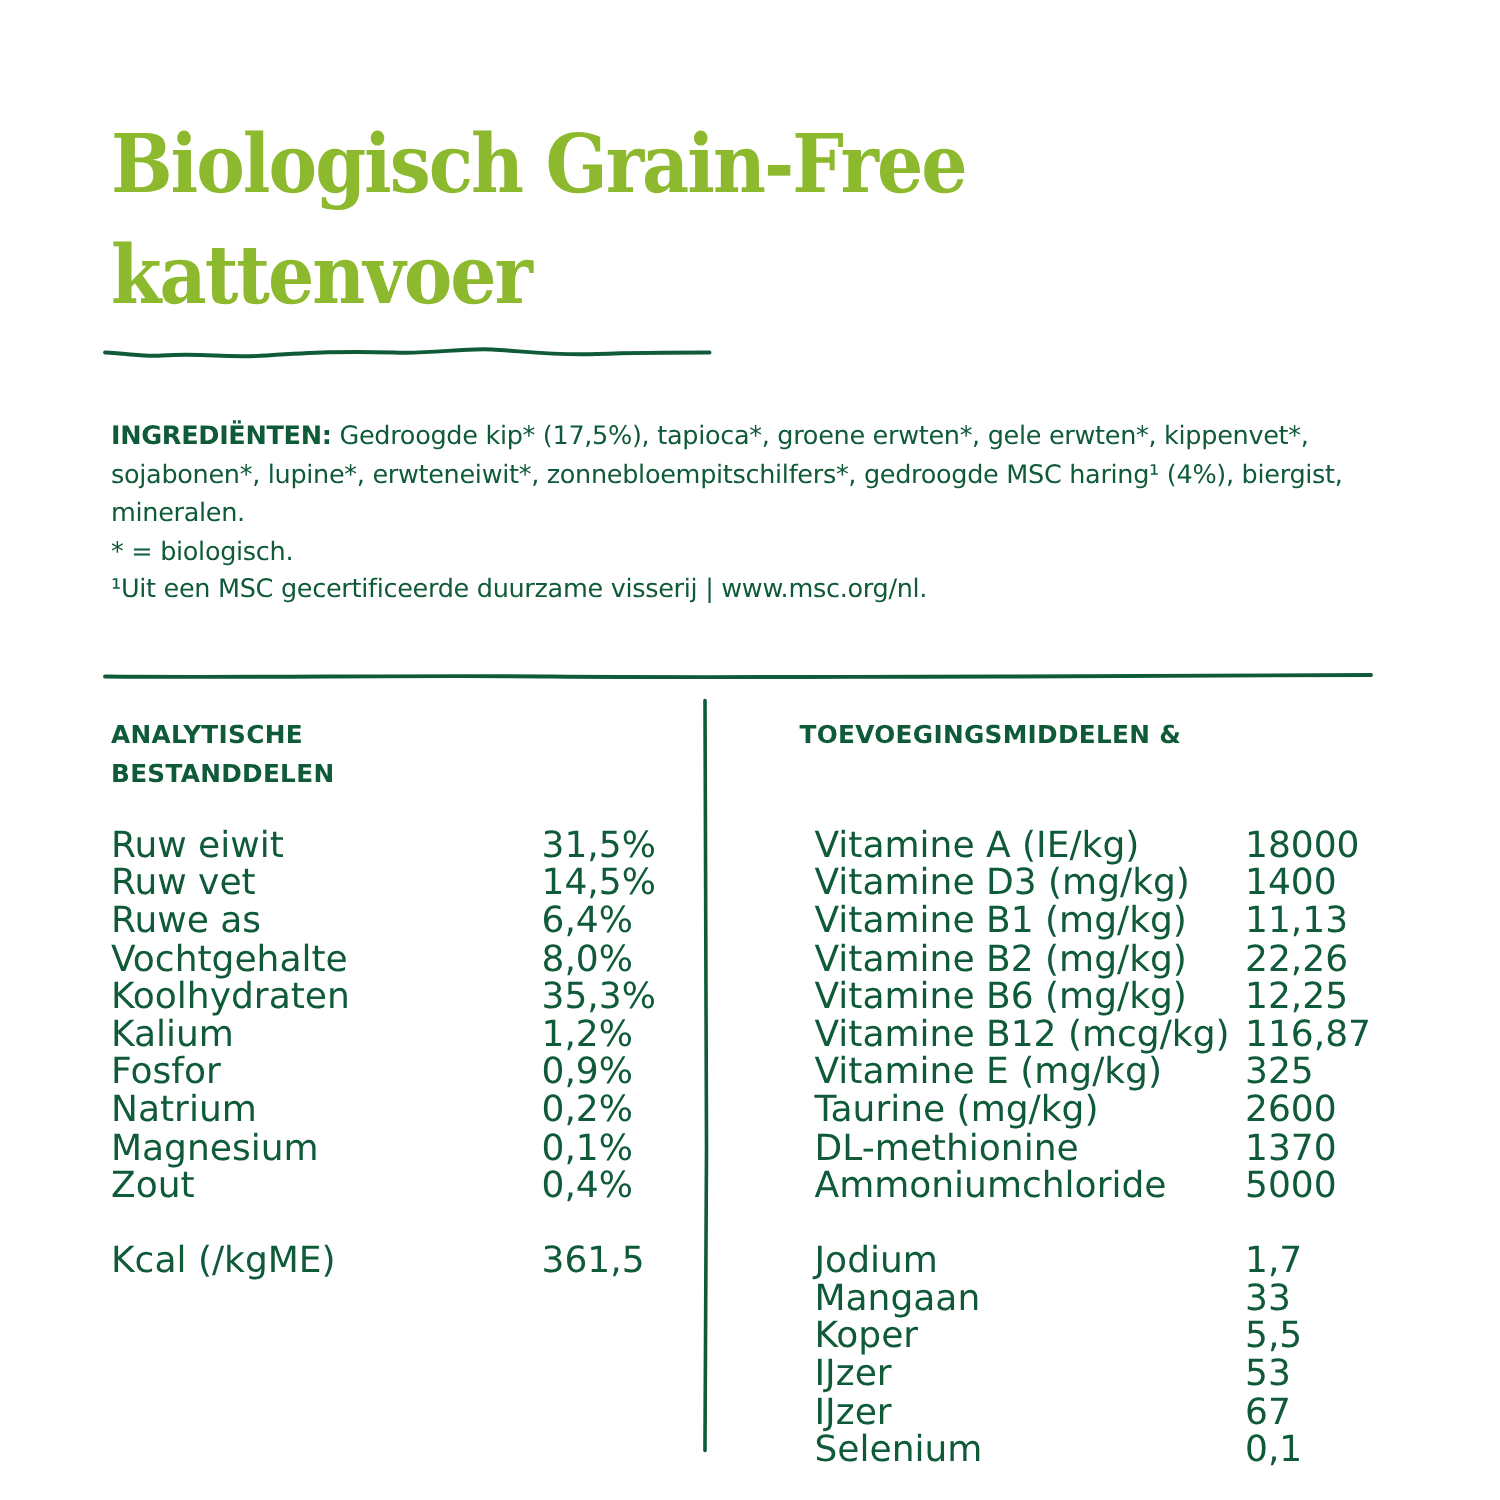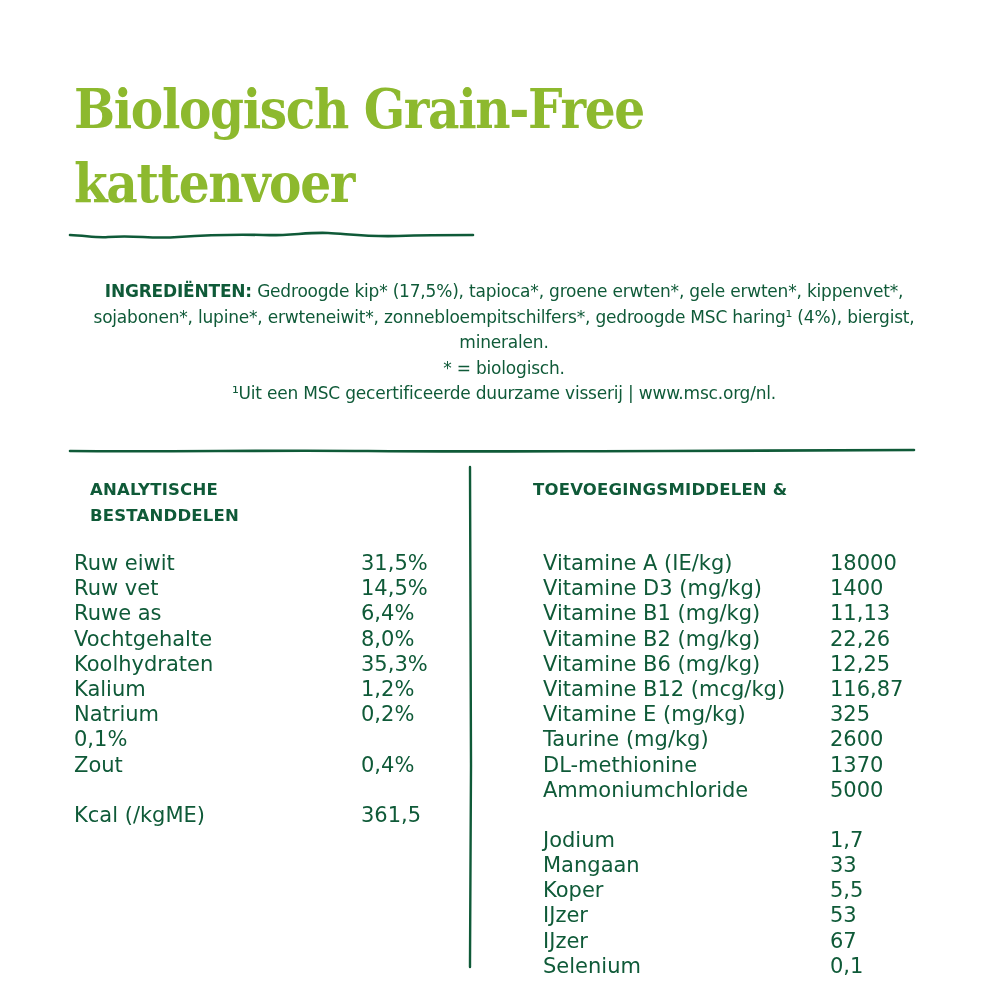--- a/index.html
+++ b/index.html
@@ -38,21 +38,21 @@
     .ingredients {
       position: absolute;
       left: 74px;
       top: 279px;
       width: 860px;
       font-size: 17px;
       line-height: 25.5px;
       color: #0f5a38;
       letter-spacing: -0.2px;
     }
-    .ingredients p { margin: 0; text-align: center; }
+    .ingredients p { margin: 0; }
     .ingredients .label { font-weight: bold; }
     .hline {
       position: absolute;
       left: 68px;
       top: 446px;
     }
     .vline {
       position: absolute;
       left: 466px;
       top: 465px;
@@ -60,25 +60,25 @@
     .section-head {
       position: absolute;
       font-weight: bold;
       font-size: 16.5px;
       line-height: 26px;
       letter-spacing: 0.2px;
       color: #0f5a38;
       text-transform: uppercase;
     }
     .section-head span { display: block; }
-    .head-left { left: 74px; top: 477px; margin-left: 16px; }
+    .head-left { left: 74px; top: 477px; }
     .head-right { left: 533px; top: 477px; }
     .table {
       position: absolute;
-      font-size: 21px;
+      font-size: 24px;
       line-height: 25.2px;
       color: #0f5a38;
     }
     .row { display: flex; height: 25.2px; }
     .row .name { white-space: nowrap; }
     .row .val { white-space: nowrap; }
     .left-table { left: 74px; top: 551px; }
     .left-table .name { width: 287px; }
     .right-table { left: 533px; top: 551px; margin-left: 10px; }
     .right-table .name { width: 287px; }
@@ -138,24 +138,29 @@
     </div>
   <div class="row">
       <span class="name">Koolhydraten</span>
       <span class="val">35,3%</span>
     </div>
   <div class="row">
       <span class="name">Kalium</span>
       <span class="val">1,2%</span>
     </div>
   <div class="row">
+      <span class="name">Fosfor</span>
+      <span class="val">0,9%</span>
+    </div>
+  <div class="row">
       <span class="name">Natrium</span>
       <span class="val">0,2%</span>
     </div>
   <div class="row">
+      <span class="name">Magnesium</span>
       <span class="val">0,1%</span>
     </div>
   <div class="row">
       <span class="name">Zout</span>
       <span class="val">0,4%</span>
     </div>
   <div class="spacer"></div>
   <div class="row">
       <span class="name">Kcal (/kgME)</span>
       <span class="val">361,5</span>

